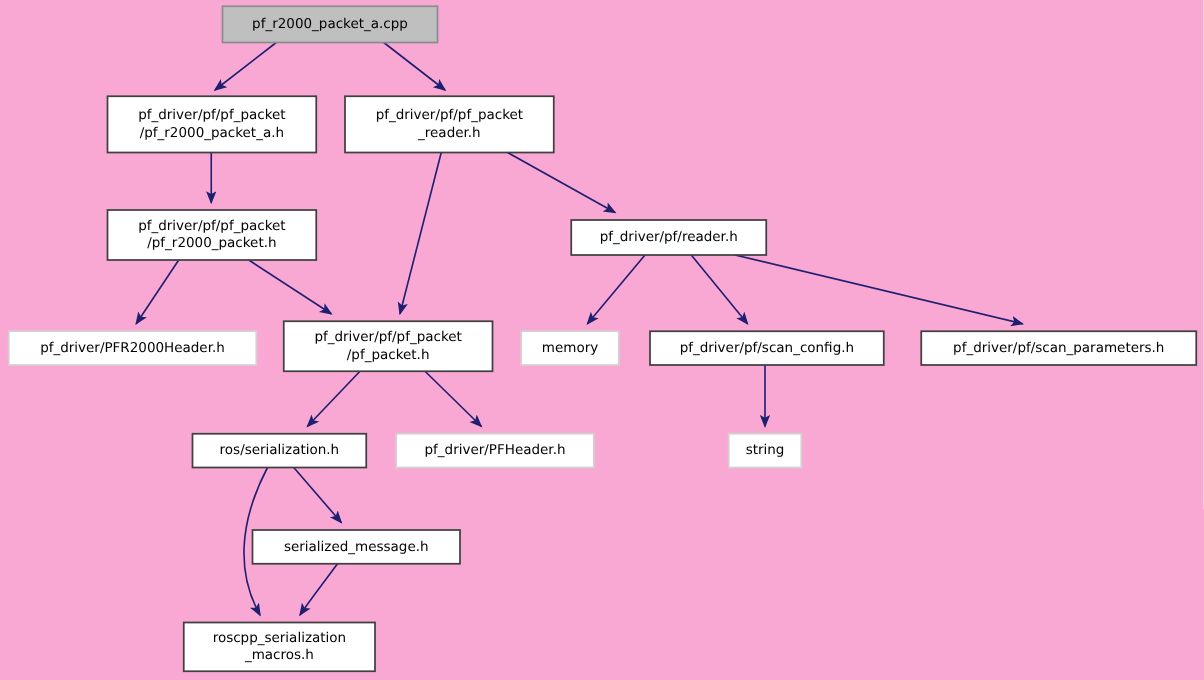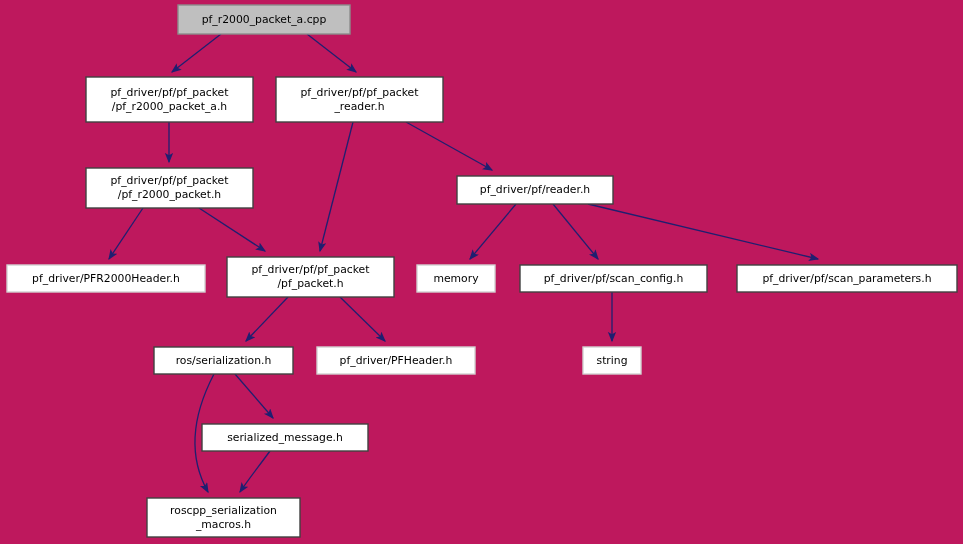--- a/index.html
+++ b/index.html
@@ -10,21 +10,21 @@
   body {
     width: 963px;
     height: 544px;
     font-family: "DejaVu Sans", sans-serif;
     overflow: hidden;
   }
   #graph-root {
     position: relative;
     width: 963px;
     height: 544px;
-    background: #be185d;
+    background: #f9a8d4;
   }
   svg.graph-canvas {
     position: absolute;
     left: 0;
     top: 0;
     width: 963px;
     height: 544px;
   }
   .node-label {
     font-family: "DejaVu Sans", sans-serif;

